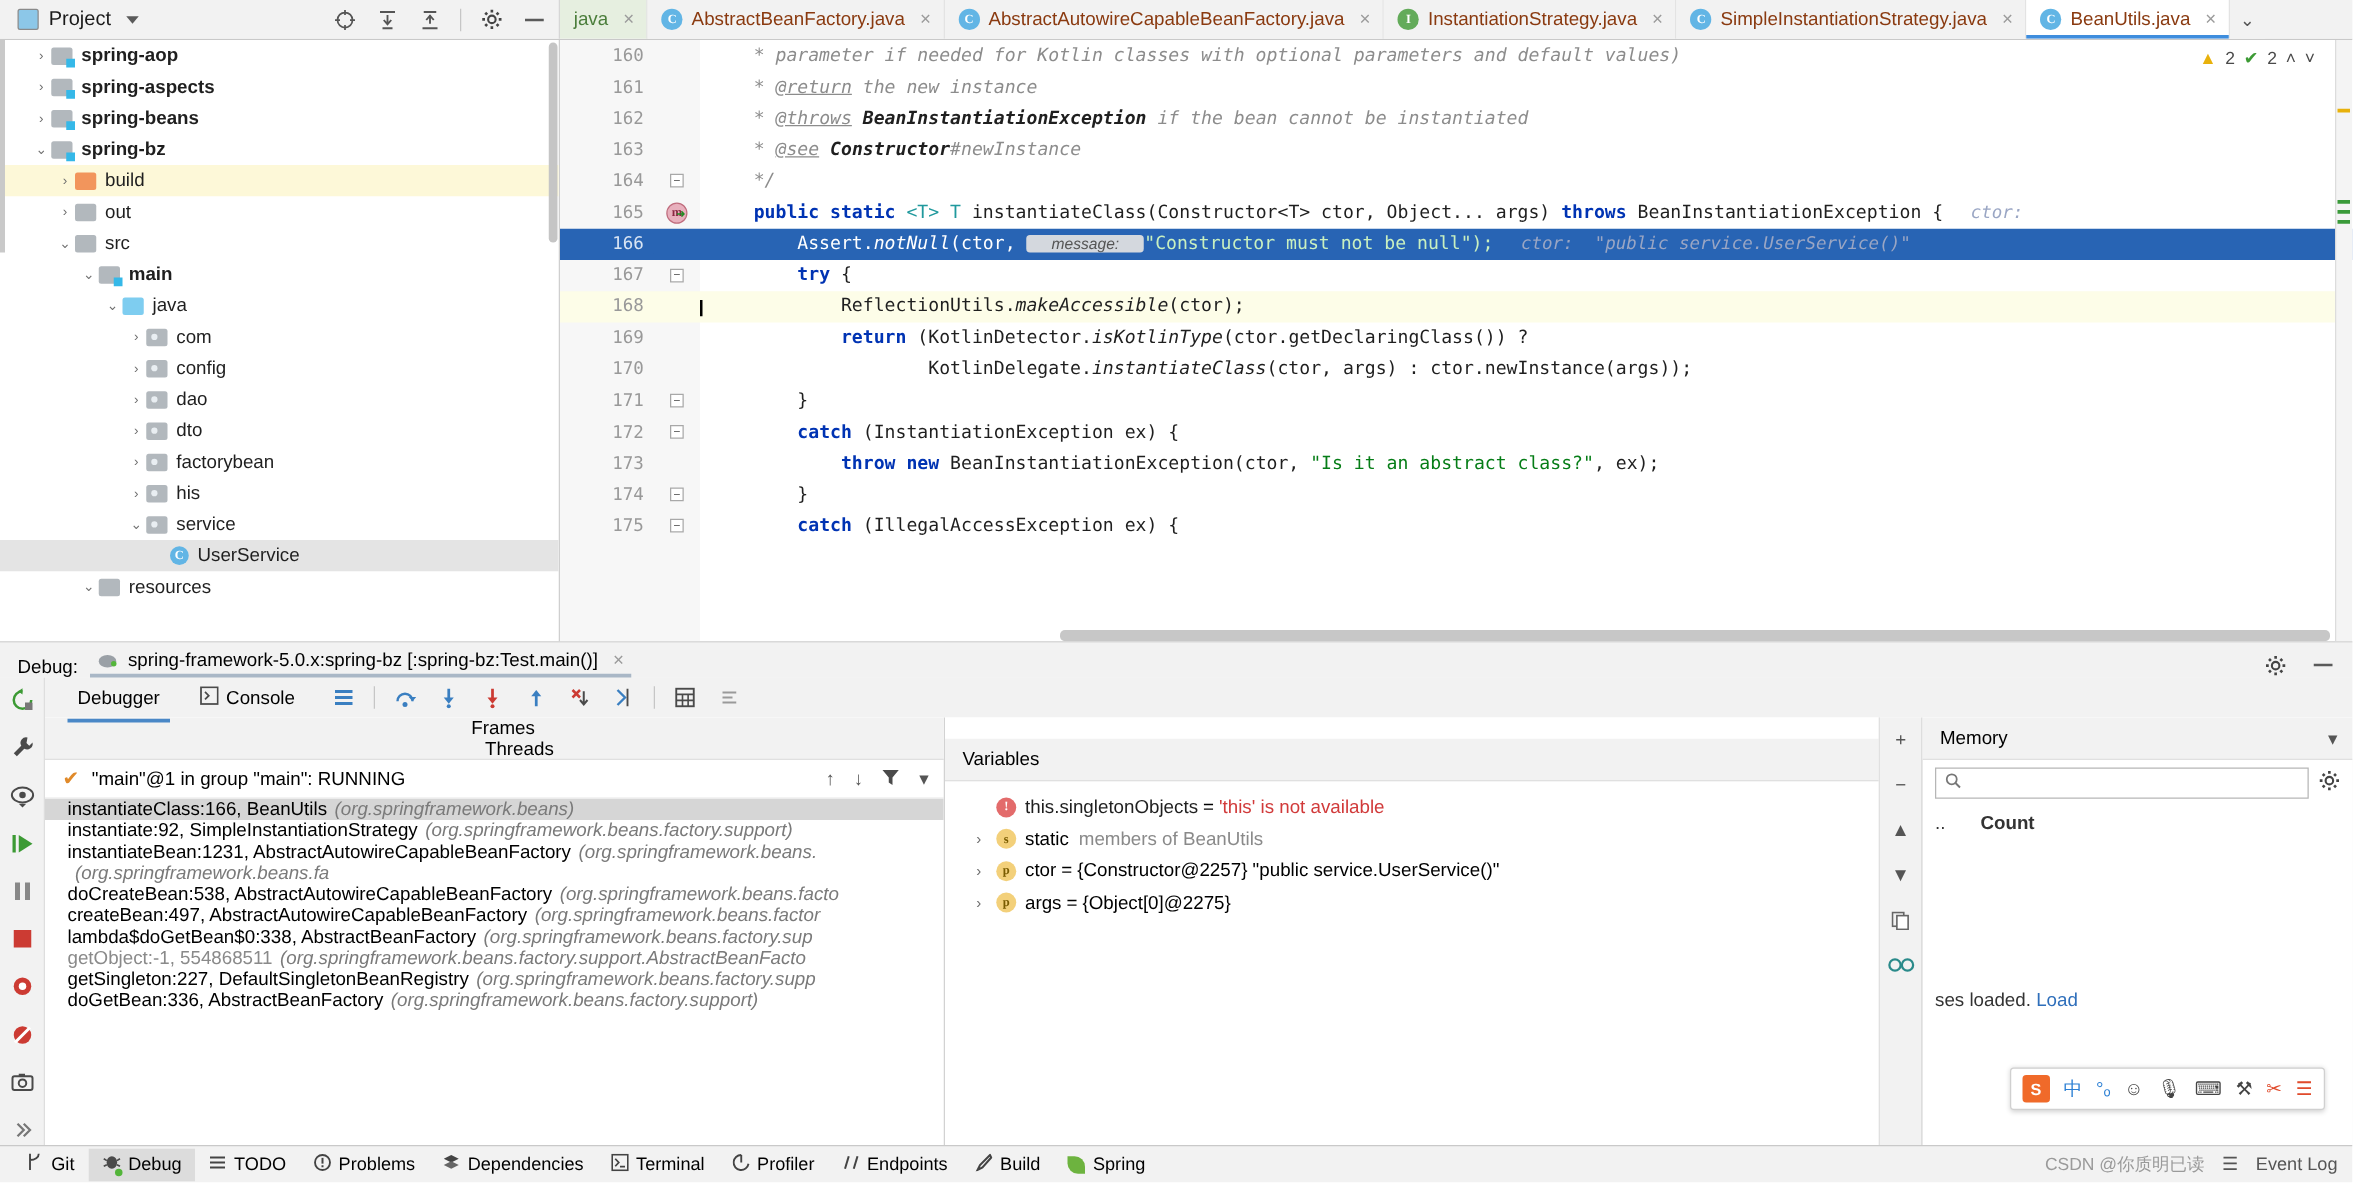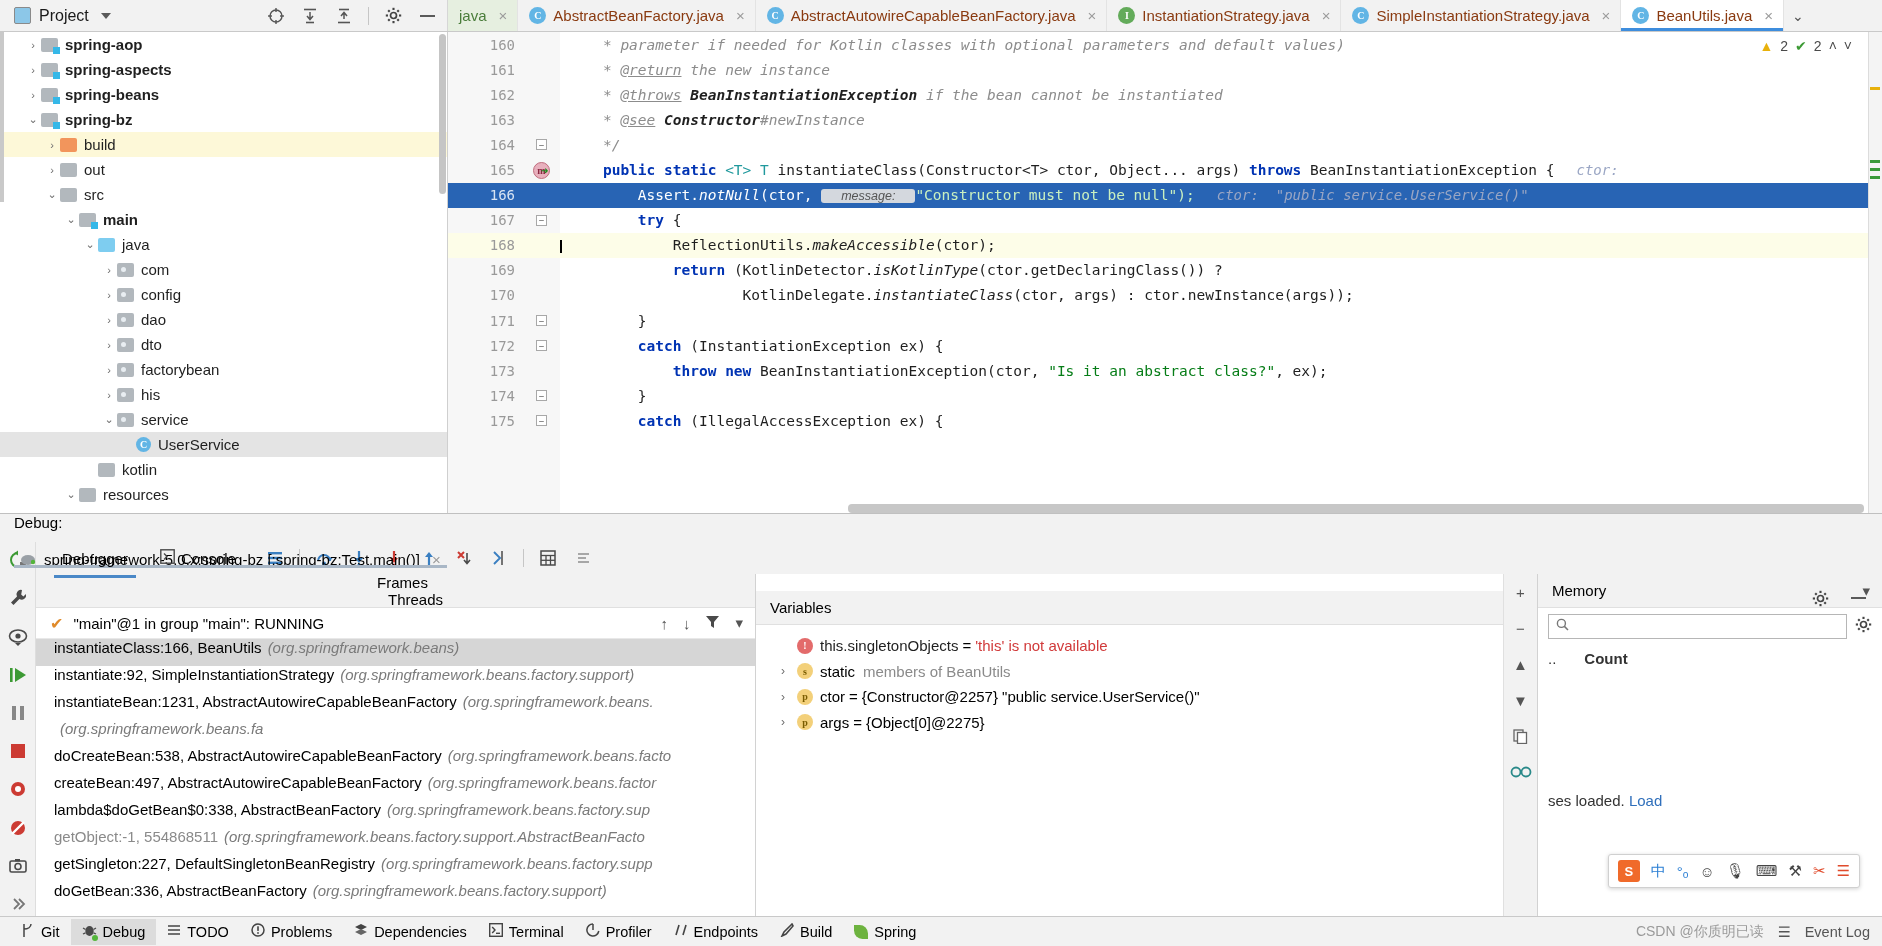--- a/index.html
+++ b/index.html
@@ -90,21 +90,21 @@
   .caret { position:absolute; left:0; top:3px; width:1.5px; height:18px; background:#000; }
   .ed-status { position:absolute; right: 30px; top: 6px; display:flex; align-items:center; gap:7px; font-size:14px; color:#4a4a4a; z-index: 5;}
   .warnico { color: #e8b10b; font-size: 14px;}
   .okico { color: #3c9a34; font-size: 14px;}
   .rightbar { position: absolute; right: 0; top: 0; bottom: 0; width: 14px; background: #f4f4f4; border-left: 1px solid #dcdcdc; }
   .rmark { position: absolute; right: 2px; width: 10px; height: 3px; }
   .hscroll { position: absolute; left: 400px; right: 18px; bottom: 0px; height: 9px; background: #c7c7c7; border-radius:4px;}
 
   
   .debugpanel { flex: 1; display: flex; flex-direction: column; background: #f2f2f2; border-top: 1px solid #c0c0c0; min-height: 0; }
-  .dbg-head { height: 28px; display: flex; align-items: flex-start; gap: 20px; padding-left: 14px; font-size: 15px; background: #f2f2f2; position: relative; flex-direction: column;}
+  .dbg-head { height: 28px; display: flex; align-items: flex-end; gap: 10px; padding-left: 14px; font-size: 15px; background: #f2f2f2; position: relative;}
   .dbg-tab { display: flex; align-items: center; gap: 7px; padding: 0 6px; position: relative; height:28px; }
   .dbg-tab::after { content:""; position:absolute; left:0; right:0; bottom:0; height:3px; background:#a9b7c6;}
   .spring-ico { width: 17px; height: 15px; position:relative; }
   .dbg-head-right { margin-left: auto; display: flex; align-items: center; gap: 18px; padding-right: 14px; color:#5a5a5a;}
 
   .dbg-body { flex: 1; display: flex; min-height: 0; background:#fff;}
   .dbg-left-rail { width: 36px; background: #f2f2f2; display: flex; flex-direction: column; align-items: center; padding-top: 6px; gap: 14px; border-right: 1px solid #dedede; flex: 0 0 36px;}
   .rail-ico { width: 26px; height: 26px; display: flex; align-items: center; justify-content: center; font-size: 16px; }
   .dbg-main { flex: 1; display: flex; flex-direction: column; min-width: 0; }
   .dbg-tabs { height: 32px; display: flex; align-items: center; gap: 0; background: #f2f2f2; padding-left: 10px;}
@@ -113,21 +113,21 @@
   .dtools { display: flex; align-items: center; gap: 13px; margin-left: 12px; }
   .dtool { width: 22px; height: 22px; display:flex; align-items:center; justify-content:center; font-size:15px;}
   .split { flex: 1; display: flex; min-height: 0; }
 
   .frames-pane { width: 720px; display: flex; flex-direction: column; border-right: 1px solid #d2d2d2; flex: 0 0 720px; background:#fff;}
   .pane-title { height: 34px; display: flex; align-items: center; padding-left: 14px; font-size: 15px; background: #f2f2f2; border-bottom: 1px solid #e0e0e0; flex-direction: column;}
   .pane-title .pt2 { margin-left: 26px;}
   .thread-row { height: 31px; display: flex; align-items: center; padding-left: 14px; gap: 10px; font-size: 15px; border-bottom: 1px solid #e8e8e8;}
   .thread-right { margin-left: auto; display: flex; align-items: center; gap: 15px; padding-right: 12px; color: #555;}
   .frame-list { flex: 1; overflow: hidden; }
-  .frow { height: 27px; display: flex; align-items: flex-start; padding-left: 18px; font-size: 15px; white-space: nowrap; }
+  .frow { height: 17px; display: flex; align-items: flex-start; padding-left: 18px; font-size: 15px; white-space: nowrap; }
   .frow.sel { background: #d6d6d6; }
   .fpkg { color: #7a7a7a; font-style: italic; margin-left: 6px;}
 
   .vars-pane { flex: 1; display: flex; flex-direction: column; min-width: 0; background:#fff;}
   .vars-head { height: 34px; display: flex; align-items: center; padding-left: 14px; font-size: 15px; background:#f2f2f2; border-bottom:1px solid #e0e0e0;margin-top:17px;}
   .vars-list { flex: 1; padding-top: 8px; }
   .vrow { height: 25.5px; display: flex; align-items: center; font-size: 15px; gap: 7px; padding-left: 20px; white-space: nowrap;}
   .vexp { width: 14px; color: #6e6e6e; font-size: 12px; text-align:center;}
   .badge { width: 16px; height: 16px; border-radius: 50%; display: inline-flex; align-items: center; justify-content: center; font-size: 10px; font-weight: bold; color: #7a5c00; background: #f3d07a; font-family:"Liberation Serif",serif;}
   .badge.err { background: #e36b6b; color: #fff; }
@@ -334,25 +334,20 @@
           </div>
           <div class="trow " style="padding-left: 101px;">
             <span class="arrow">⌄</span>
             <span class="fldr pkg"></span>
             <span class="tlabel">service</span>
           </div>
           <div class="trow sel-g" style="padding-left: 120px;">
             <span class="arrow none">›</span>
             <span class="cls-ico">C</span>
             <span class="tlabel">UserService</span>
-          </div>
-          <div class="trow " style="padding-left: 82px;">
-            <span class="arrow none">›</span>
-            <span class="fldr"></span>
-            <span class="tlabel">kotlin</span>
           </div>
           <div class="trow " style="padding-left: 63px;">
             <span class="arrow">⌄</span>
             <span class="fldr"></span>
             <span class="tlabel">resources</span>
           </div>
         </div>
       <div class="tscroll"></div>
     </div>
 

